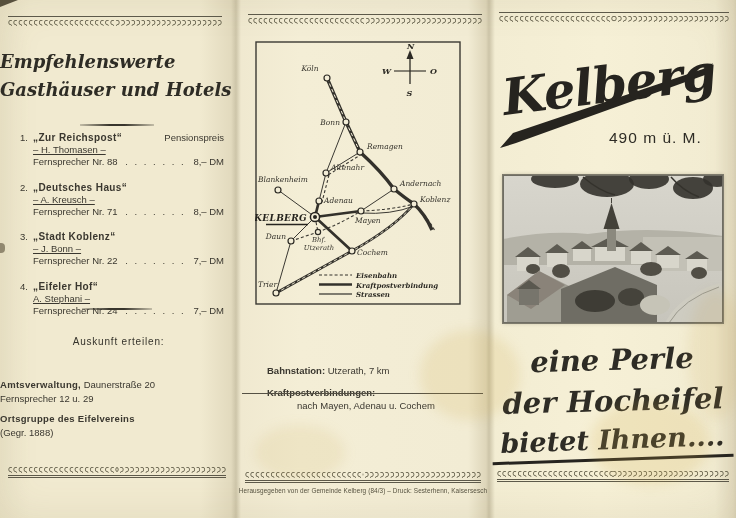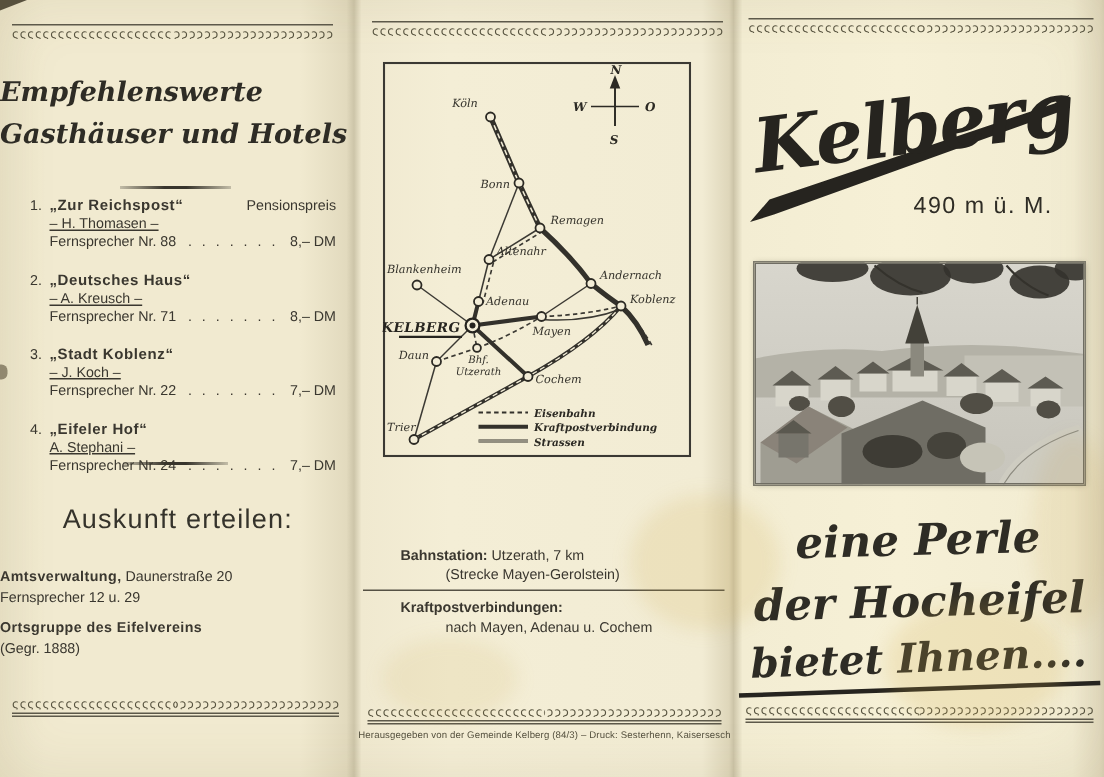--- a/index.html
+++ b/index.html
@@ -37,21 +37,21 @@
   .hotel{margin-bottom:13.5px;}
   .h-row1{display:flex;align-items:baseline;}
   .h-num{width:13px;}
   .h-name{font-weight:bold;font-size:10px;letter-spacing:.4px;}
   .h-note{margin-left:auto;font-size:9.5px;}
   .h-owner{margin-left:13px;text-decoration:underline;}
   .h-row3{display:flex;margin-left:13px;align-items:flex-start;}
   .h-dots{flex:1;text-align:center;letter-spacing:2px;overflow:hidden;white-space:nowrap;}
   .h-price{}
   .lp-auskunft{position:absolute;left:0;width:237px;top:336px;text-align:center;
-               font-size:18px;letter-spacing:.8px;color:#35332b;}
+               font-size:10px;letter-spacing:.8px;color:#35332b;}
   .lp-contact{position:absolute;left:0;width:237px;text-align:left;font-size:9.5px;line-height:14px;}
   .lp-contact b{letter-spacing:.3px;}
 
   
   .map-wrap{position:absolute;left:18px;top:41px;}
   .mlabel{font:italic 7.5px "DejaVu Serif",serif;fill:#34322b;}
   .mlabel-b{font:italic bold 9px "DejaVu Serif",serif;fill:#26241f;letter-spacing:.3px;}
   .mlabel-s{font:italic 6.8px "DejaVu Serif",serif;fill:#34322b;}
   .mlegend{font:italic bold 7px "DejaVu Serif",serif;fill:#2c2a24;}
   .mcompass{font:italic bold 8px "DejaVu Serif",serif;fill:#2c2a24;}
@@ -129,21 +129,21 @@
             <span>Fernsprecher Nr. 71</span>
             <span class="h-dots">. . . . . . .</span>
             <span class="h-price">8,– DM</span>
           </div>
       </div>
       <div class="hotel">
         <div class="h-row1">
             <span class="h-num">3.</span>
             <span class="h-name">„Stadt Koblenz“</span>
           </div>
-        <div class="h-owner">– J. Koch –</div>
+        <div class="h-owner">– J. Bonn –</div>
         <div class="h-row3">
             <span>Fernsprecher Nr. 22</span>
             <span class="h-dots">. . . . . . .</span>
             <span class="h-price">7,– DM</span>
           </div>
       </div>
       <div class="hotel">
         <div class="h-row1">
             <span class="h-num">4.</span>
             <span class="h-name">„Eifeler Hof“</span>
@@ -285,21 +285,20 @@
           <text class="mlegend" x="101" y="246.5">Kraftpostverbindung</text>
           <line x1="64" y1="253" x2="97" y2="253" stroke="#33312b" stroke-width="2"></line>
           <line x1="64" y1="253" x2="97" y2="253" stroke="#f3edd7" stroke-width="0.8"></line>
           <text class="mlegend" x="101" y="256">Strassen</text>
         </g>
       </svg>
     </div>
 
     <div class="info-block">
       <div><b>Bahnstation:</b> <span>Utzerath, 7 km</span></div>
-      <div class="info-note">(Strecke Mayen-Gerolstein)</div>
       <div class="info-gap"></div>
       <div><b>Kraftpostverbindungen:</b></div>
       <div class="info-note">nach Mayen, Adenau u. Cochem</div>
     </div>
 
     <div class="mid-hr"></div>
 
     <div class="deco" style="left:8px;width:236px;top:471px;">
       <div class="curls">
           <span>ςςςςςςςςςςςςςςςςςςςςςςςςςςςςςς</span>

